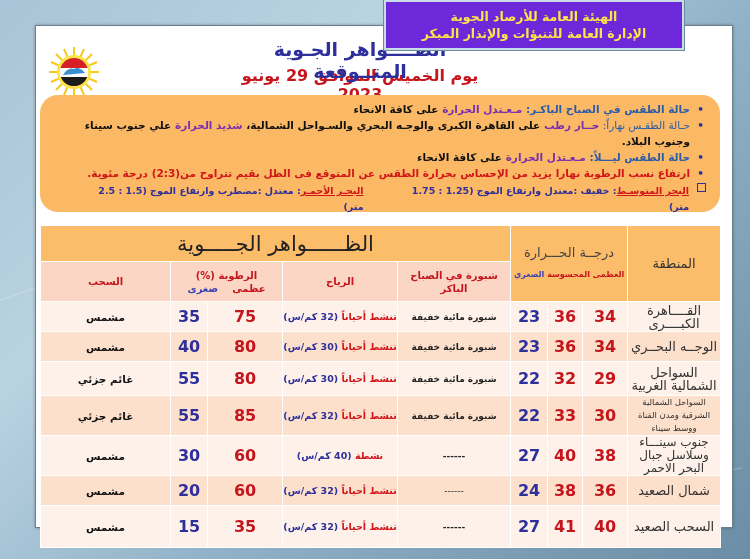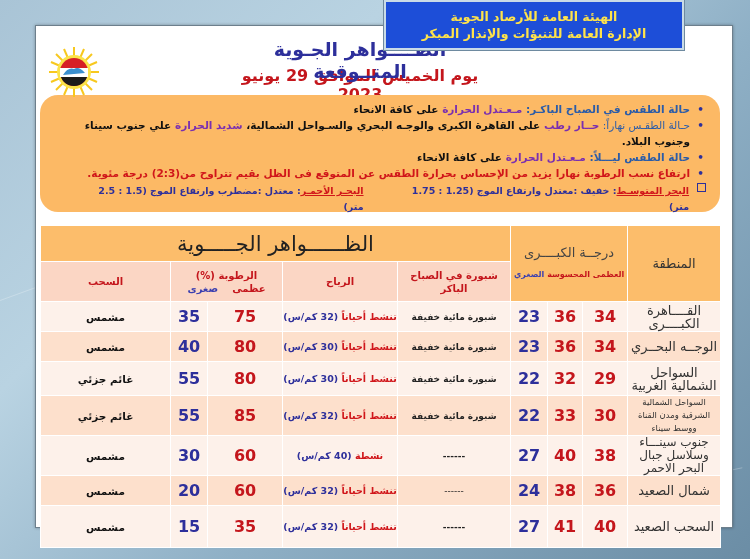--- a/index.html
+++ b/index.html
@@ -10,21 +10,21 @@
     position: relative;
   }
   .bg-line { position:absolute; background: rgba(255,255,255,0.25); height:1px; transform-origin:left center; }
   .panel {
     position: absolute; left: 35px; top: 25px; width: 698px; height: 503px;
     background: #ffffff; border: 1px solid #6d7f8c;
     box-shadow: 0 0 3px rgba(0,0,0,0.3);
   }
   .title-box {
     position: absolute; left: 384px; top: 0px; width: 300px; height: 50px;
-    background: #1d4ed8; border: 2px solid #c9dbe7; outline: 1px solid #6e8aa0;
+    background: #6d28d9; border: 2px solid #c9dbe7; outline: 1px solid #6e8aa0;
     color: #ffe34a; font-weight: bold; font-size: 12.5px; text-align: center;
     direction: rtl; line-height: 17px; padding-top: 6px; z-index: 3;
   }
   .logo {
     position: absolute; left: 48px; top: 46px; width: 52px; height: 52px; z-index: 2;
   }
   .main-title {
     position: absolute; left: 225px; top: 38px; width: 270px; text-align: center;
     direction: rtl; color: #2d2f9b; font-weight: bold; font-size: 19px; z-index: 2;
   }
@@ -146,21 +146,21 @@
     <col style="width:113px">
       <col style="width:115px">
       <col style="width:75px">
       <col style="width:37px">
       <col style="width:130px">
   </colgroup>
   <tbody>
       <tr style="height:36px">
     <th class="h-orange th-region" rowspan="2">المنطقة</th>
     <th class="h-orange th-temp" colspan="3" rowspan="2">
-      <span>درجــة الكبــــرى</span>
+      <span>درجــة الحـــرارة</span>
       <small><span style="color:#c4161c">العظمى</span> <span style="color:#c4161c">المحسوسة</span> <span style="color:#3b3fb0">الصغري</span></small>
     </th>
     <th class="h-orange th-big" colspan="5">الظــــــواهر الجـــــوية</th>
   </tr>
   <tr style="height:40px">
     <th class="h-peach th-sub">شبورة  في الصباح الباكر</th>
     <th class="h-peach th-sub">الرياح</th>
     <th class="h-peach th-sub" colspan="2">
       <div>الرطوبة (%)</div>
       <div><span>عظمى</span>&nbsp;&nbsp;&nbsp;&nbsp;<span class="blue">صغرى</span></div>

